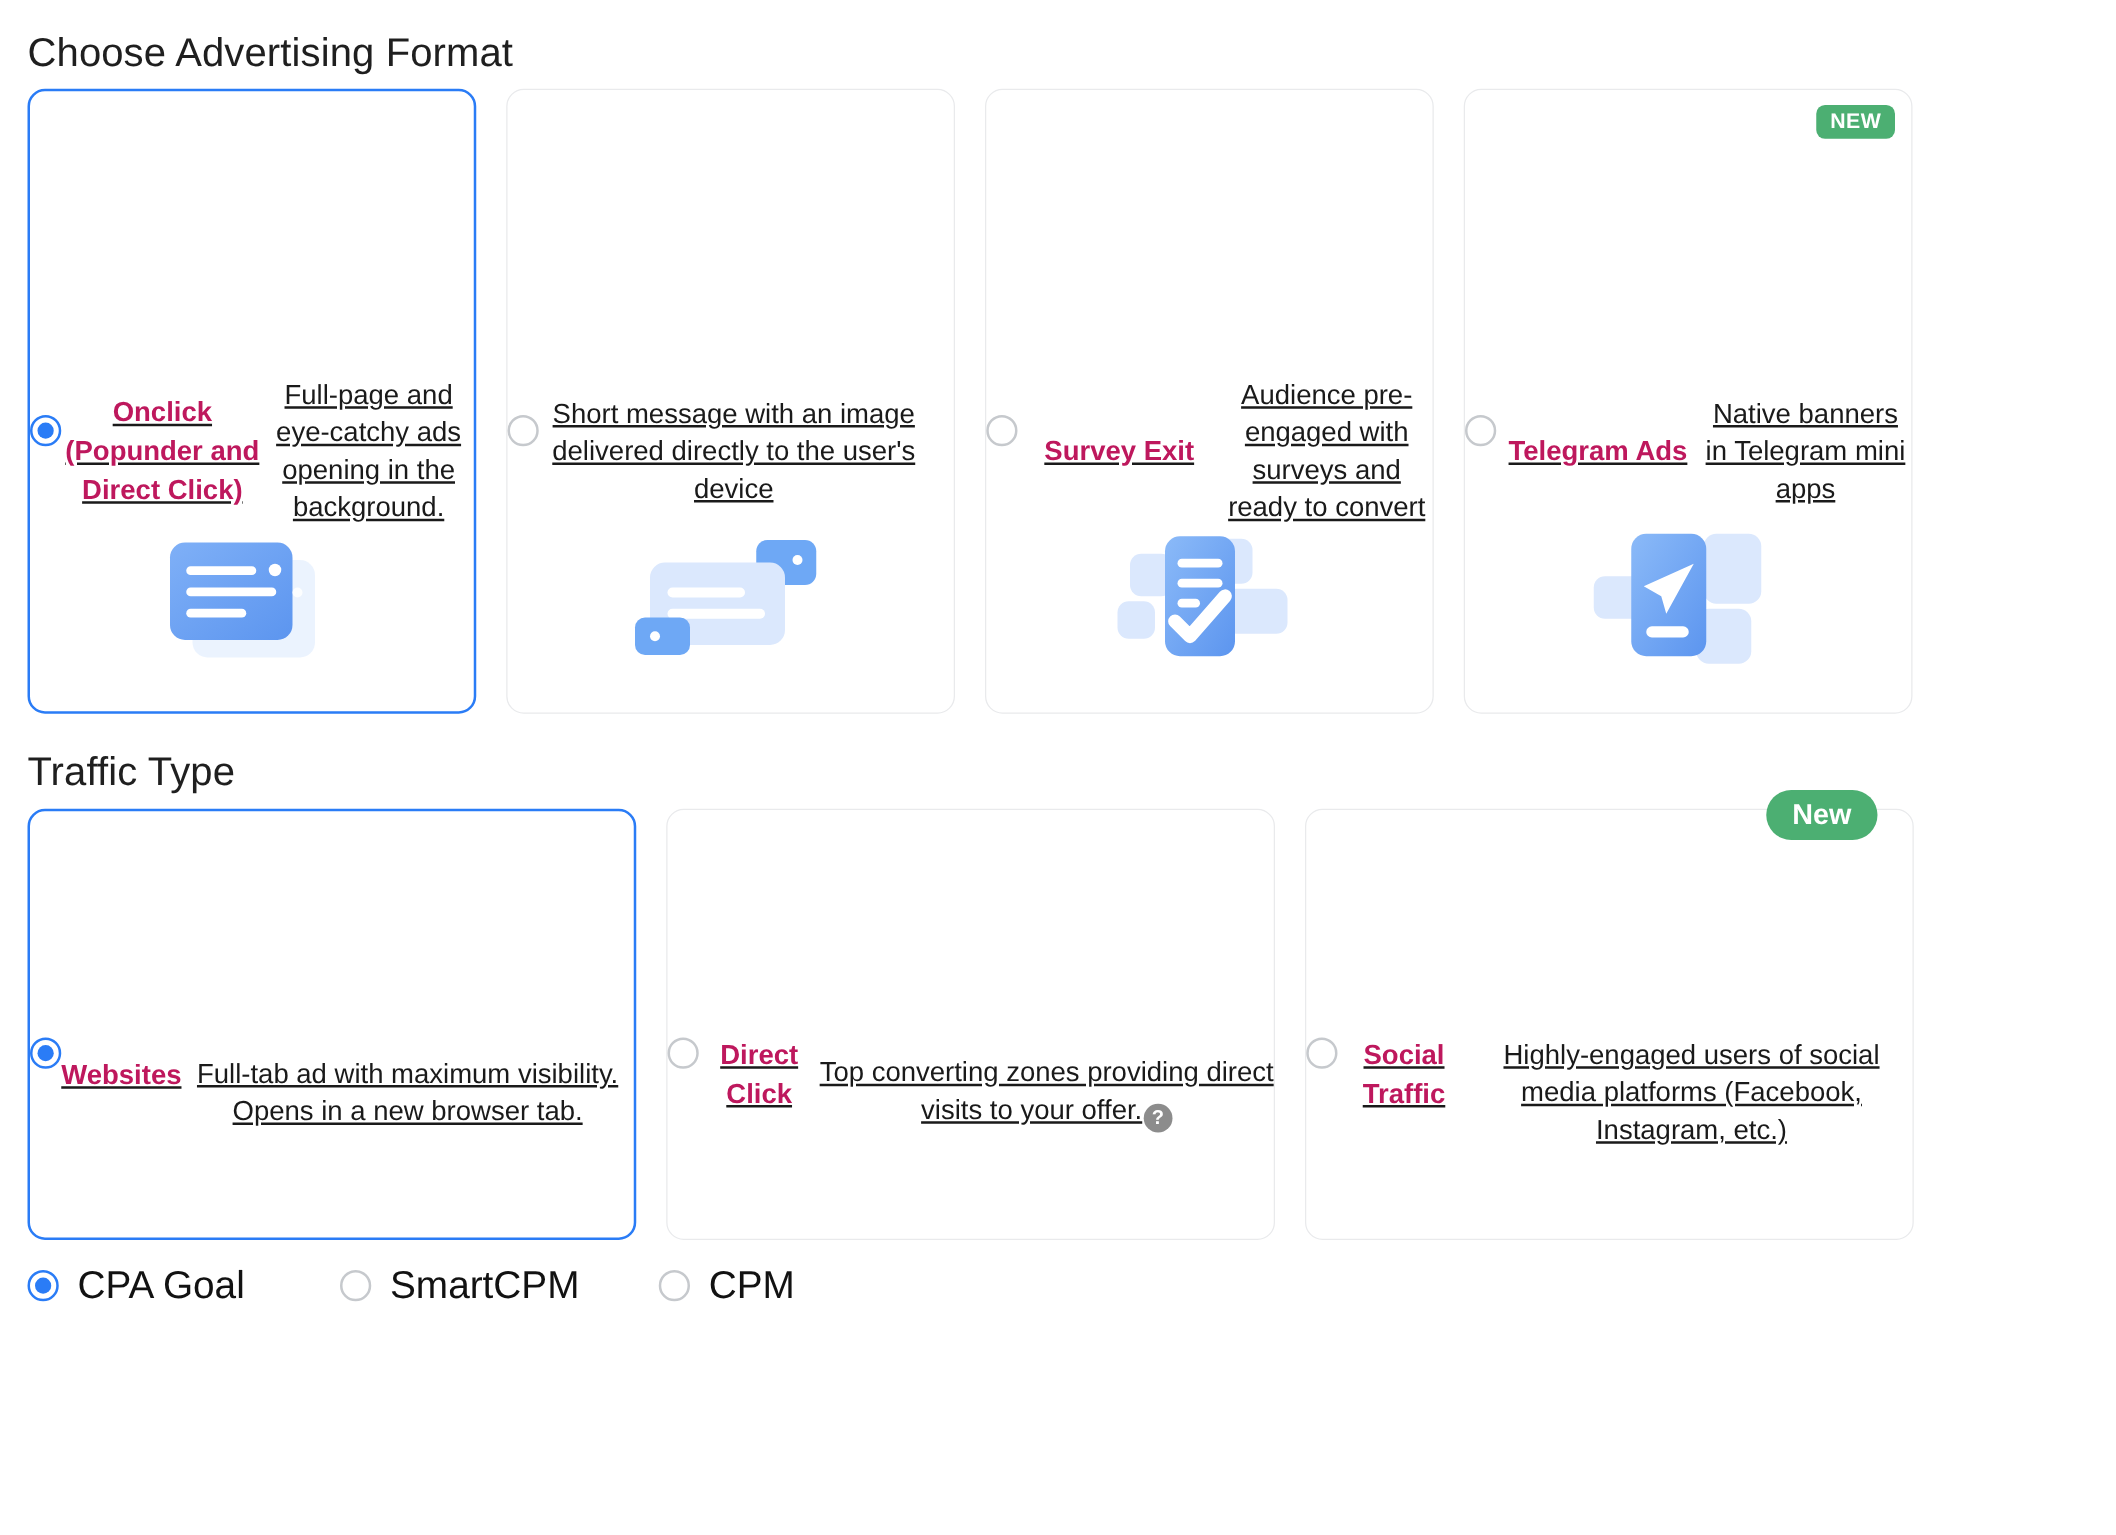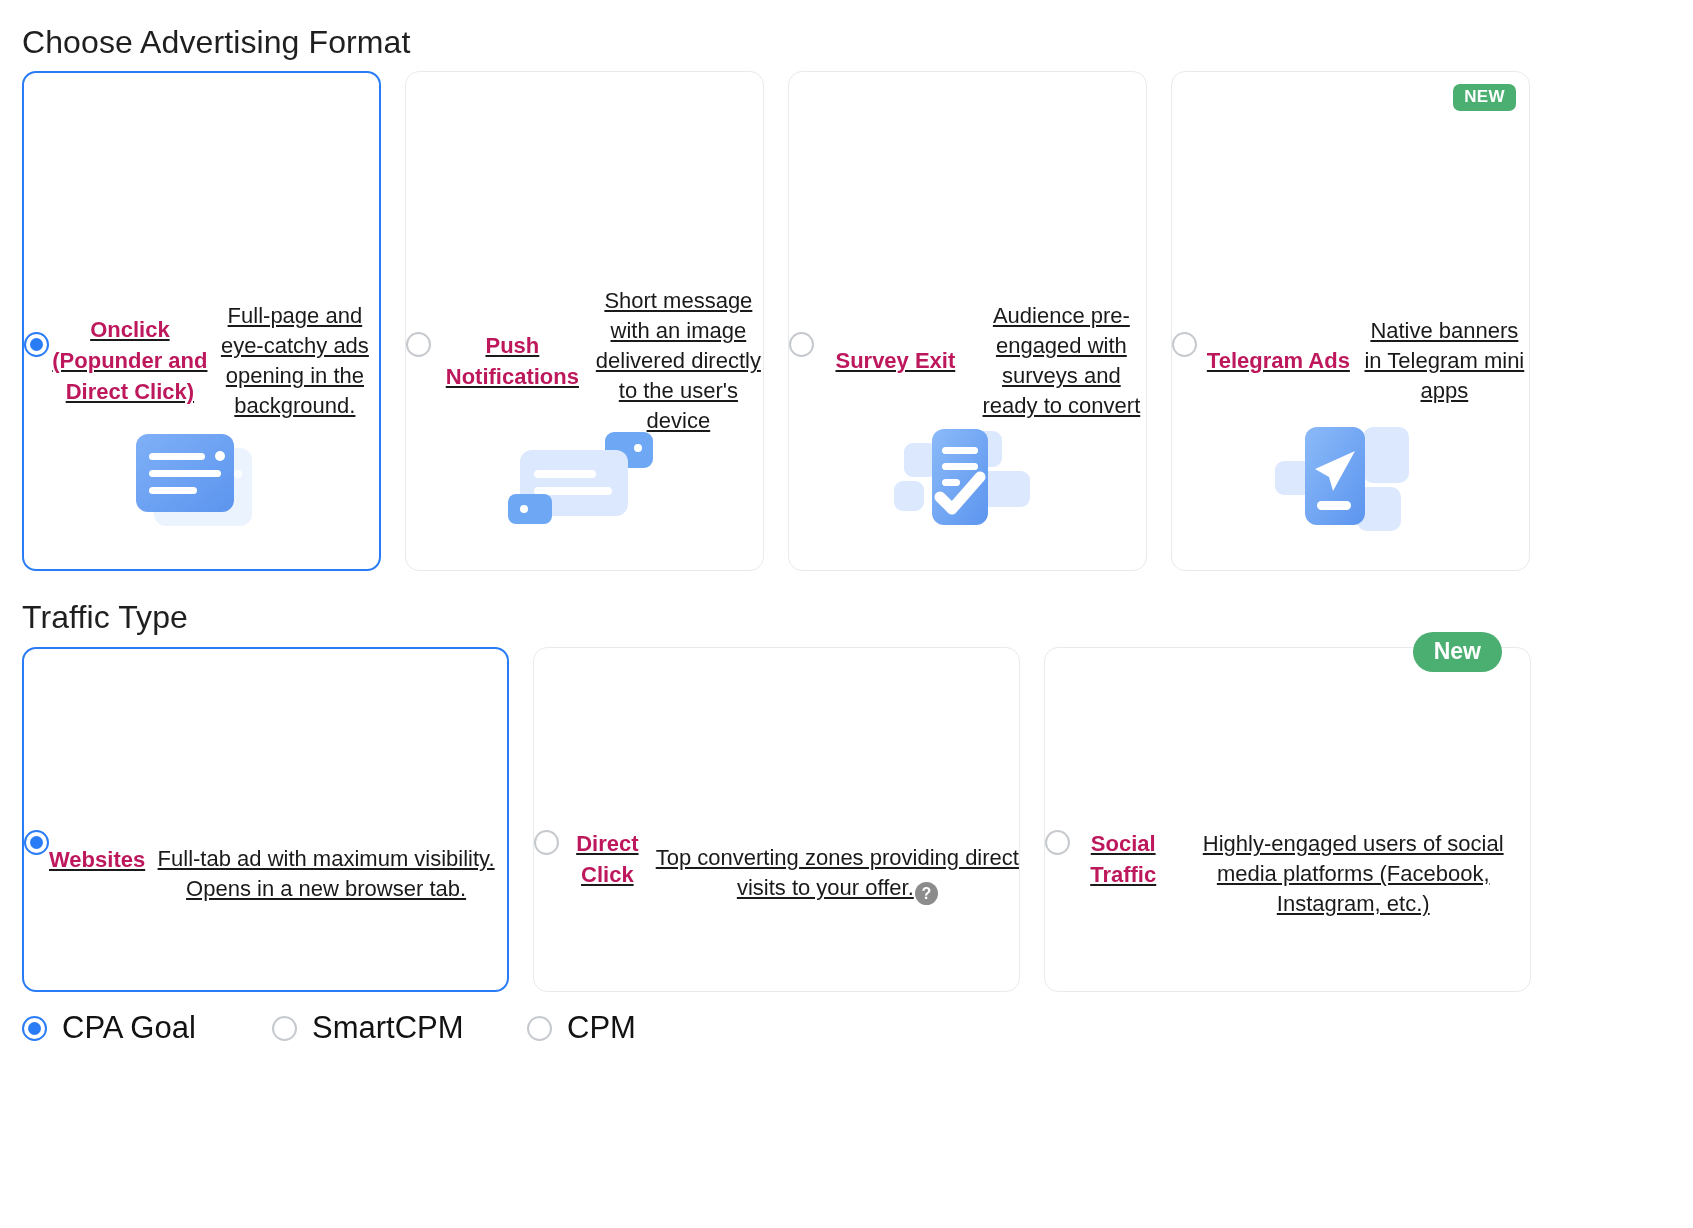--- a/index.html
+++ b/index.html
@@ -207,21 +207,20 @@
           <rect x="27" y="58" width="72" height="7" rx="3.5" fill="#ffffff"></rect>
           <rect x="27" y="75" width="48" height="7" rx="3.5" fill="#ffffff"></rect>
           <circle cx="98" cy="44" r="5" fill="#ffffff"></circle>
           <circle cx="116" cy="62" r="4" fill="#ffffff" opacity="0.85"></circle>
         </svg>
       </div>
     </div>
 
     <div class="opt-card">
       <div class="radio"></div>
-      <div class="opt-title">Push Notifications</div>
       <div class="opt-desc">Short message with an image delivered directly to the user's device</div>
       <div class="icon-wrap">
         <svg class="icon-svg" width="170" height="120" viewBox="0 0 170 120" aria-hidden="true">
           <rect x="105" y="14" width="48" height="36" rx="9" fill="#6ea8f5"></rect>
           <circle cx="138" cy="30" r="4" fill="#ffffff"></circle>
           <rect x="20" y="32" width="108" height="66" rx="12" fill="#dbe8fd"></rect>
           <rect x="34" y="52" width="62" height="8" rx="4" fill="#ffffff"></rect>
           <rect x="34" y="69" width="78" height="8" rx="4" fill="#ffffff"></rect>
           <rect x="8" y="76" width="44" height="30" rx="8" fill="#6ea8f5"></rect>
           <circle cx="24" cy="91" r="4" fill="#ffffff"></circle>

